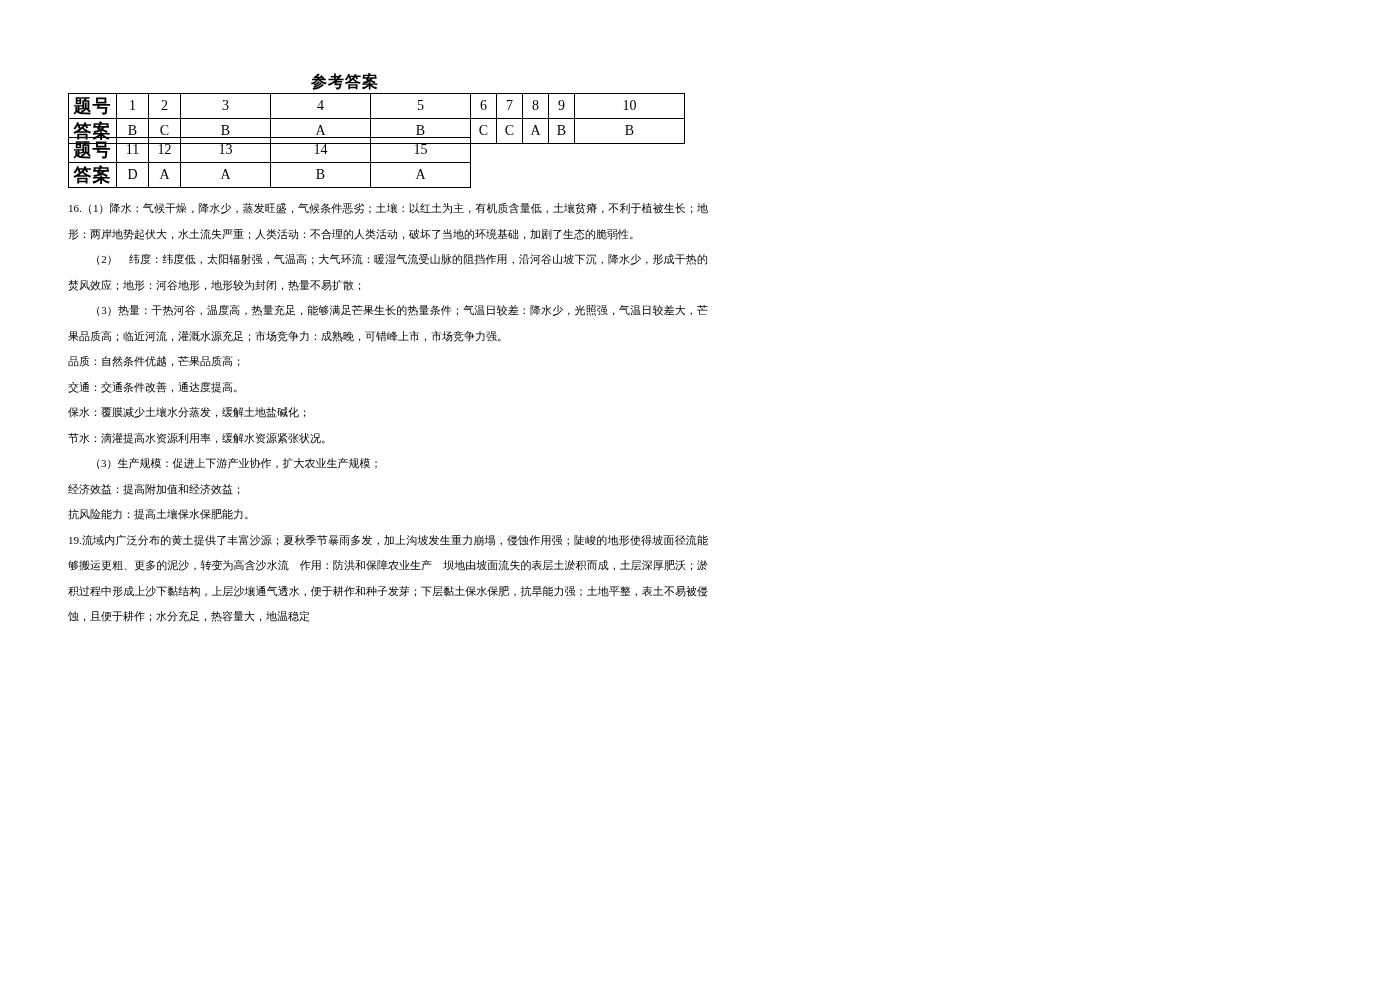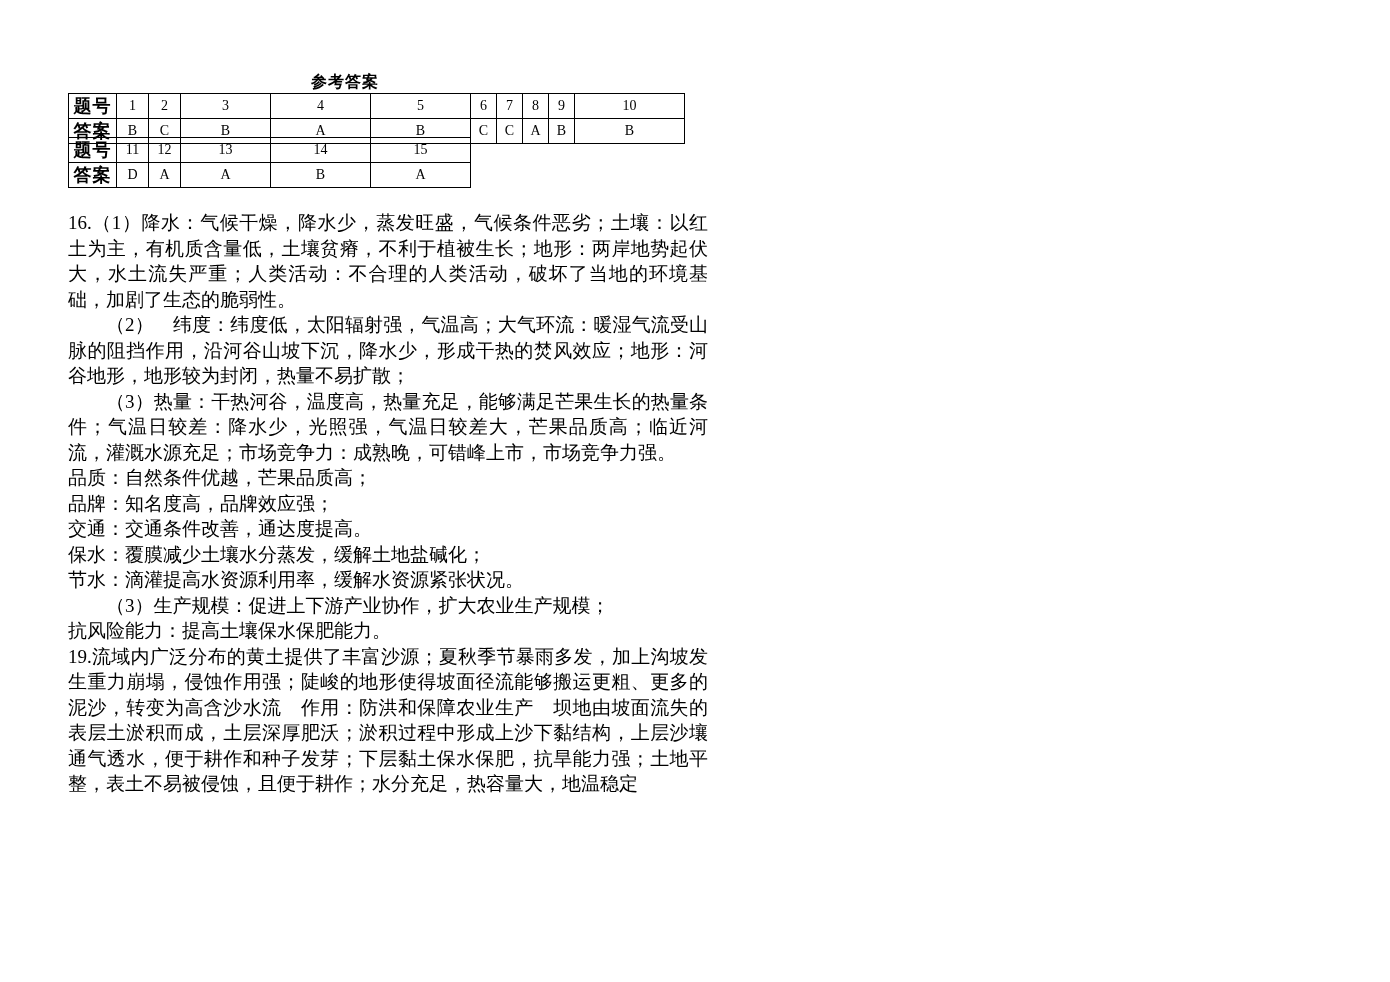--- a/index.html
+++ b/index.html
@@ -59,23 +59,23 @@
     top: 93px;
   }
   #table-bottom {
     left: 68px;
     top: 137px;
   }
   
   .body-text {
     position: absolute;
     left: 68px;
-    top: 210px;
+    top: 196px;
     width: 640px;
-    font-size: 19px;
+    font-size: 11px;
     line-height: 25.5px;
     text-align: justify;
   }
   .para {
     margin: 0;
     text-indent: 0;
   }
   .indent1 {
     text-indent: 2em;
   }
@@ -158,22 +158,22 @@
         <td>A</td>
       </tr>
     </tbody>
   </table>
 
   <div class="body-text">
     <p class="para">16.（1）降水：气候干燥，降水少，蒸发旺盛，气候条件恶劣；土壤：以红土为主，有机质含量低，土壤贫瘠，不利于植被生长；地形：两岸地势起伏大，水土流失严重；人类活动：不合理的人类活动，破坏了当地的环境基础，加剧了生态的脆弱性。</p>
     <p class="para indent1">（2）　纬度：纬度低，太阳辐射强，气温高；大气环流：暖湿气流受山脉的阻挡作用，沿河谷山坡下沉，降水少，形成干热的焚风效应；地形：河谷地形，地形较为封闭，热量不易扩散；</p>
     <p class="para indent1">（3）热量：干热河谷，温度高，热量充足，能够满足芒果生长的热量条件；气温日较差：降水少，光照强，气温日较差大，芒果品质高；临近河流，灌溉水源充足；市场竞争力：成熟晚，可错峰上市，市场竞争力强。</p>
     <p class="para">品质：自然条件优越，芒果品质高；</p>
-    <p class="para">品牌：知名度高，品牌效应强；</p>
     <p class="para">交通：交通条件改善，通达度提高。</p>
     <p class="para">保水：覆膜减少土壤水分蒸发，缓解土地盐碱化；</p>
     <p class="para">节水：滴灌提高水资源利用率，缓解水资源紧张状况。</p>
     <p class="para indent1">（3）生产规模：促进上下游产业协作，扩大农业生产规模；</p>
+    <p class="para">经济效益：提高附加值和经济效益；</p>
     <p class="para">抗风险能力：提高土壤保水保肥能力。</p>
     <p class="para">19.流域内广泛分布的黄土提供了丰富沙源；夏秋季节暴雨多发，加上沟坡发生重力崩塌，侵蚀作用强；陡峻的地形使得坡面径流能够搬运更粗、更多的泥沙，转变为高含沙水流　作用：防洪和保障农业生产　坝地由坡面流失的表层土淤积而成，土层深厚肥沃；淤积过程中形成上沙下黏结构，上层沙壤通气透水，便于耕作和种子发芽；下层黏土保水保肥，抗旱能力强；土地平整，表土不易被侵蚀，且便于耕作；水分充足，热容量大，地温稳定</p>
   </div>
 
 </div>
 
 </body></html>

